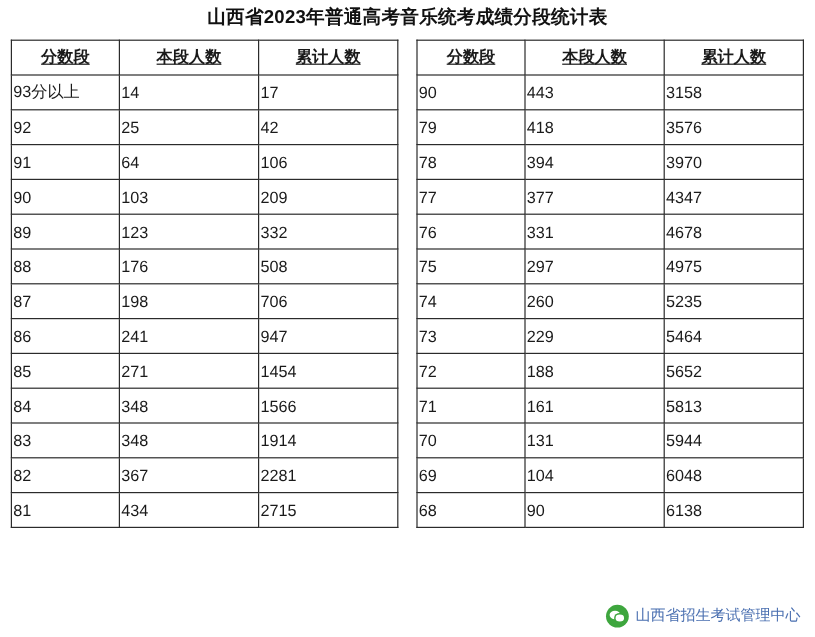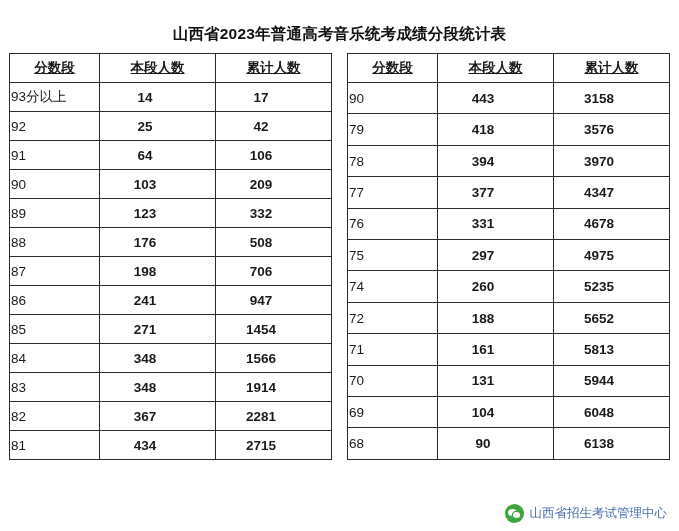--- a/index.html
+++ b/index.html
@@ -13,21 +13,21 @@
     font-family: "Liberation Sans", sans-serif;
     color: #1a1a1a;
     position: relative;
     overflow: hidden;
   }
   .page-title {
     text-align: center;
     font-size: 15.5px;
     font-weight: bold;
     color: #111111;
-    padding-top: 24px;
+    padding-top: 4px;
     letter-spacing: 0.2px;
   }
   .tables-wrap {
     display: flex;
     justify-content: space-between;
     padding: 8px 9px 0 9px;
     box-sizing: border-box;
   }
   table.score-table {
     border-collapse: collapse;
@@ -44,23 +44,22 @@
   table.score-table th {
     text-align: center;
     font-weight: bold;
     font-size: 13.5px;
     text-decoration: underline;
   }
   table.score-table td.band {
     text-align: left;
   }
   table.score-table td.num {
-    text-align: center;
+    text-align: left;
     padding-right: 26px;
-    font-weight: bold;
   }
   col.c1 { width: 90px; }
   col.c2 { width: 116px; }
   col.c3 { width: 116px; }
   .footer {
     position: absolute;
     right: 12px;
     bottom: 8px;
     display: flex;
     align-items: center;
@@ -233,20 +232,25 @@
           <td class="band">75</td>
           <td class="num">297</td>
           <td class="num">4975</td>
         </tr>
         <tr>
           <td class="band">74</td>
           <td class="num">260</td>
           <td class="num">5235</td>
         </tr>
         <tr>
+          <td class="band">73</td>
+          <td class="num">229</td>
+          <td class="num">5464</td>
+        </tr>
+        <tr>
           <td class="band">72</td>
           <td class="num">188</td>
           <td class="num">5652</td>
         </tr>
         <tr>
           <td class="band">71</td>
           <td class="num">161</td>
           <td class="num">5813</td>
         </tr>
         <tr>

